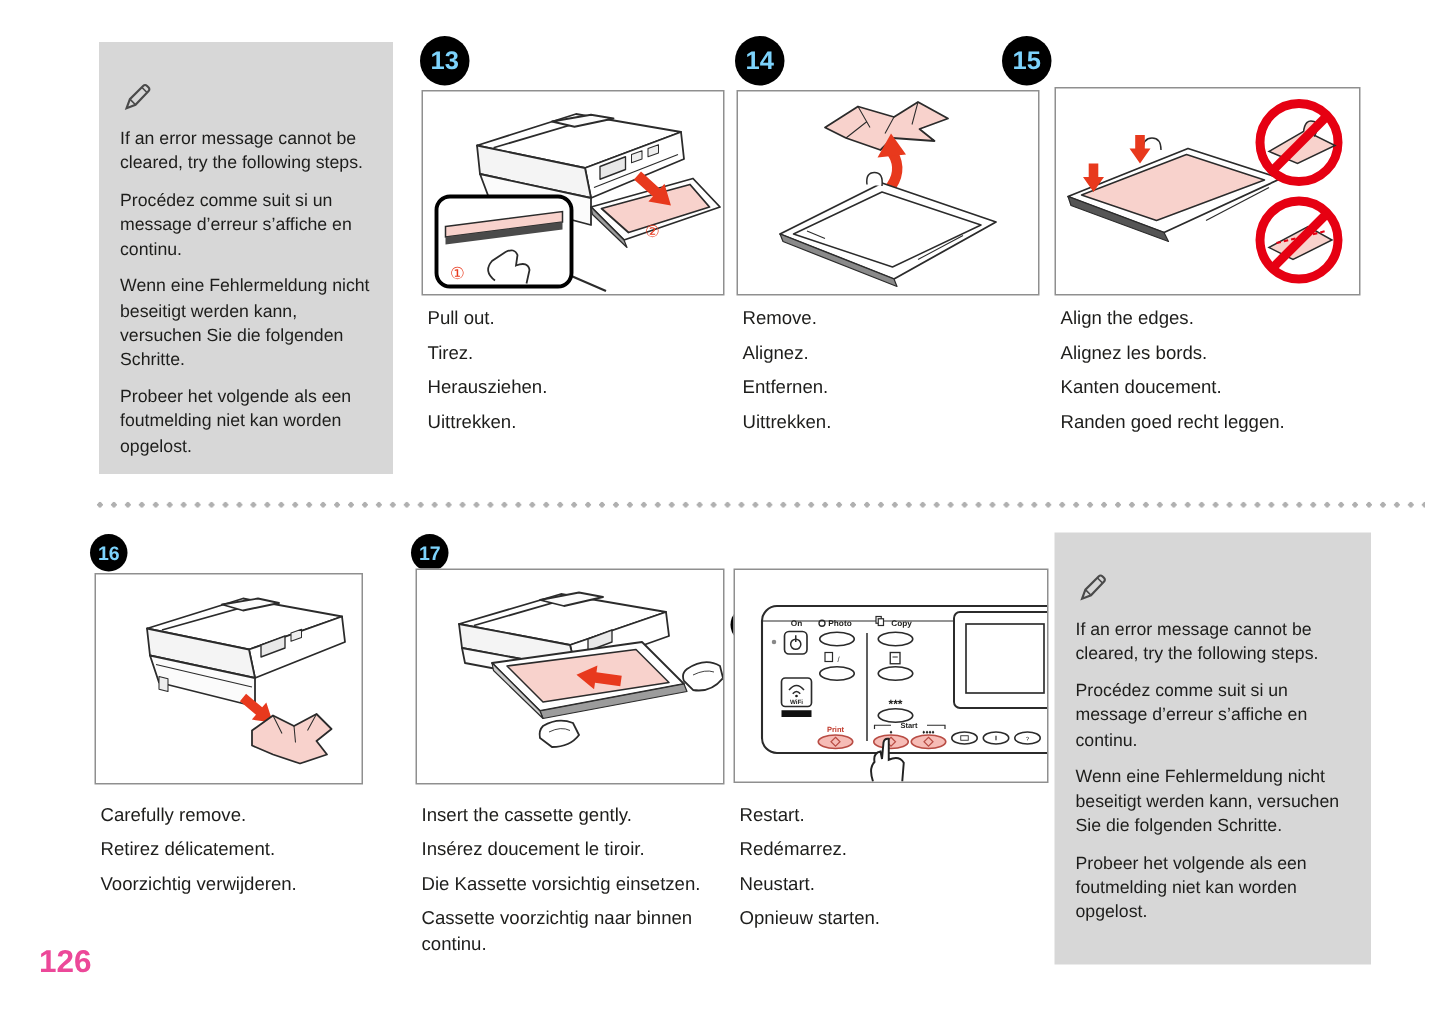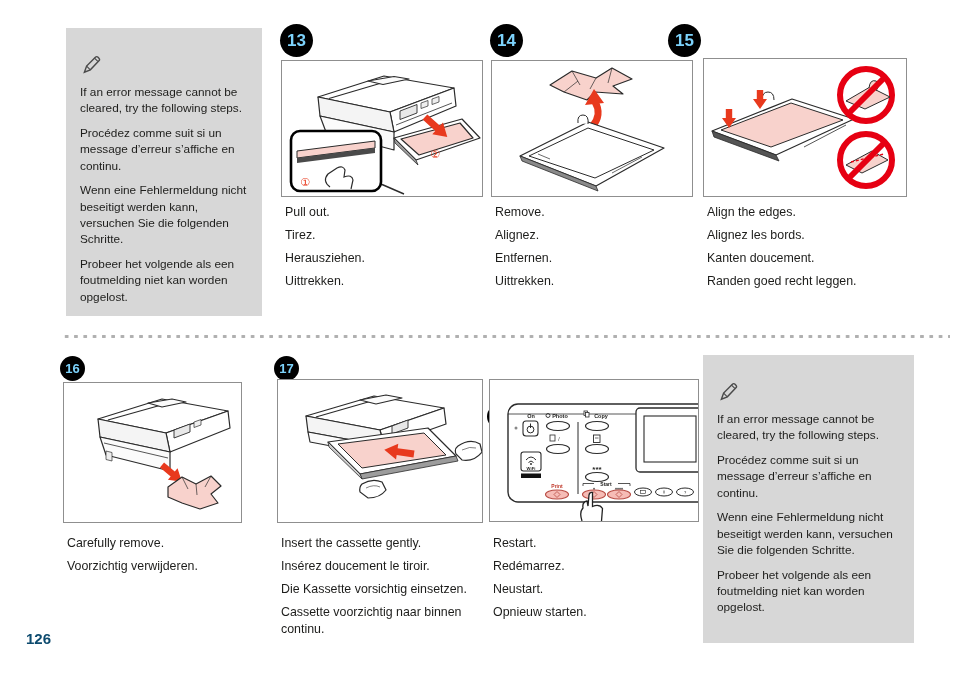--- a/index.html
+++ b/index.html
@@ -17,21 +17,21 @@
     display:flex;align-items:center;justify-content:center;font-weight:bold;}
   .stepnum.big{width:33px;height:33px;font-size:17px;}
   .stepnum.small{width:25px;height:25px;font-size:13px;}
   .figure{border:1px solid #8f8f8f;background:#fff;box-sizing:border-box;}
   .figure svg{display:block;width:100%;height:100%;}
   .caption{font-size:12.4px;line-height:16.5px;margin:0 0 6.5px 0;}
   .dotline{
     background-image:radial-gradient(circle, #b0b0b0 1.7px, rgba(176,176,176,0) 1.9px);
     background-size:9.3px 5px;background-repeat:repeat-x;background-position:0 0;
   }
-  .pagenum{font-size:15px;font-weight:bold;color:#0c4a6e;}
+  .pagenum{font-size:21px;font-weight:bold;color:#ec4899;}
 </style>
 </head>
 <body>
 
 <div class="abs notebox" style="left:66px;top:28px;width:196px;height:288px;">
   <div class="pencil-wrap">
     <svg width="22" height="22" viewBox="0 0 20 20">
       <path d="M4,16.5 L6,11 L14,3 q1.2,-1.2 2.4,0 l0.8,0.8 q1.2,1.2 0,2.4 L9.4,14.4 Z" fill="none" stroke="#4a4a4a" stroke-width="1.3"></path>
       <path d="M6,11 l3.4,3.4 M13.2,3.8 l3,3" stroke="#4a4a4a" stroke-width="1" fill="none"></path>
     </svg>
@@ -274,20 +274,21 @@
       <line x1="174" y1="110.5" x2="174" y2="113.5" stroke-width="0.8"></line>
       <ellipse cx="195" cy="112" rx="8.5" ry="4" stroke-width="1"></ellipse>
       <text x="195" y="114" font-size="4" fill="#1d1d1b" stroke="none" text-anchor="middle">?</text>
     </g>
     <path d="M92,141 q-3,-9 1,-13 q-1,-6 4,-7 l1,5 1,-11 q0.5,-3 3.5,-2.5 l0,14 q7,-3 10,2 l-1,12.5" fill="#ffffff" stroke="#222222" stroke-width="1.3"></path>
   </svg>
 </div>
 
 <div class="abs" style="left:67px;top:535px;width:190px;">
   <p class="caption">Carefully remove.</p>
+  <p class="caption">Retirez délicatement.</p>
   <p class="caption">Voorzichtig verwijderen.</p>
 </div>
 <div class="abs" style="left:281px;top:535px;width:198px;">
   <p class="caption">Insert the cassette gently.</p>
   <p class="caption">Insérez doucement le tiroir.</p>
   <p class="caption">Die Kassette vorsichtig einsetzen.</p>
   <p class="caption">Cassette voorzichtig naar binnen continu.</p>
 </div>
 <div class="abs" style="left:493px;top:535px;width:190px;">
   <p class="caption">Restart.</p>

